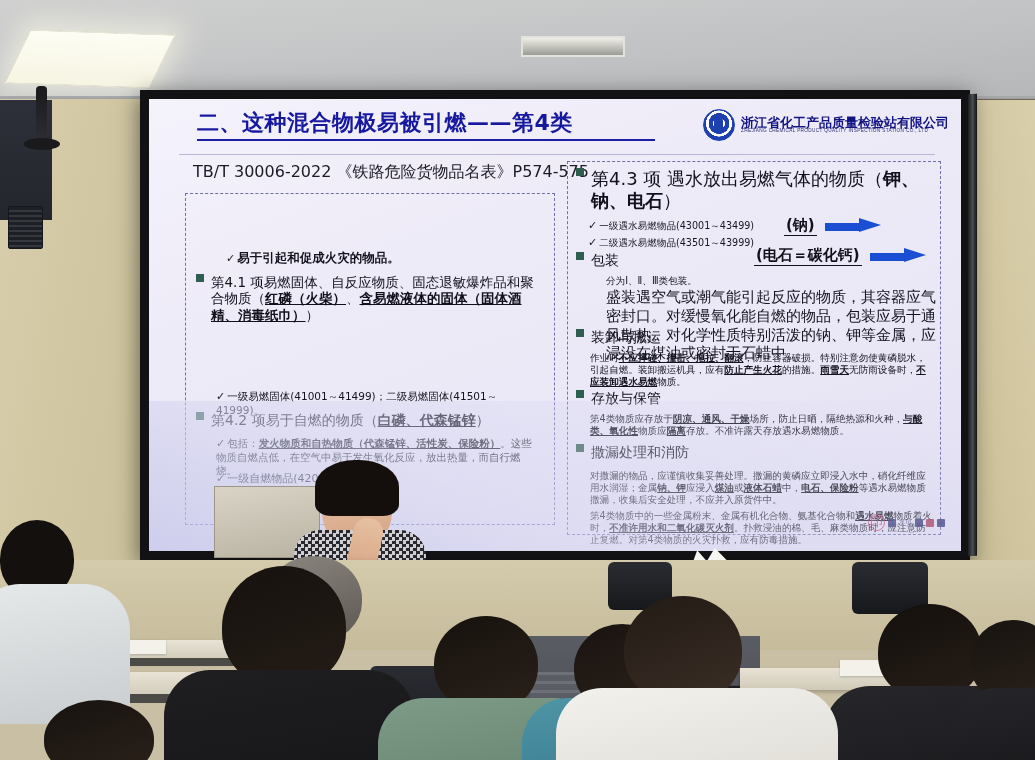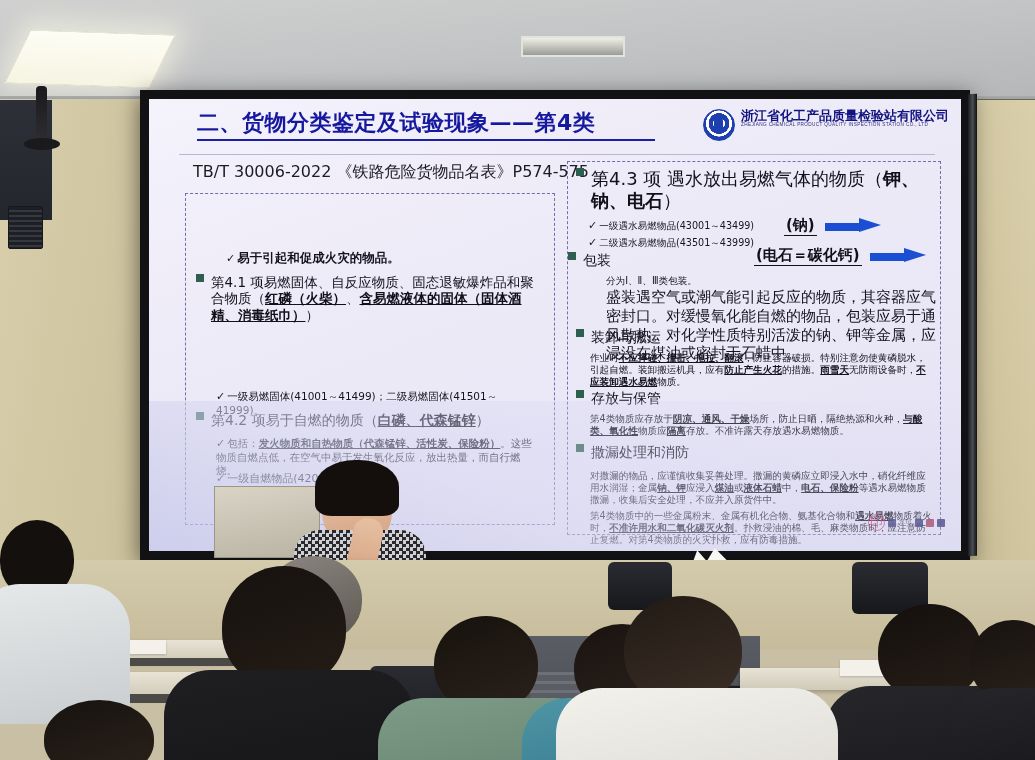--- a/index.html
+++ b/index.html
@@ -85,21 +85,21 @@
   .slide-title{
     position:absolute;left:48px;top:9px;
     font-family:"DejaVu Sans","Liberation Sans",sans-serif;
     font-weight:bold;font-size:22px;color:#16199c;
     letter-spacing:.5px;white-space:nowrap;
   }
   .title-rule{
     position:absolute;left:48px;top:40px;width:458px;height:2px;background:#1b1fa0;
   }
   .logo-wrap{
-    position:absolute;right:12px;top:10px;display:flex;gap:6px;
+    position:absolute;right:12px;top:10px;display:flex;align-items:center;gap:6px;
   }
   .logo-mark{
     width:30px;height:30px;border-radius:50%;
     background:radial-gradient(circle at 50% 45%,#ffffff 0 26%,#1f3fae 27% 46%,#ffffff 47% 58%,#1f3fae 59% 76%,#e8e8f4 77% 100%);
     border:1px solid #1f3fae;position:relative;flex:none;
   }
   .logo-mark::after{
     content:"";position:absolute;left:10px;top:7px;width:9px;height:14px;
     border-radius:4px 4px 2px 2px;background:#1f3fae;
   }
@@ -357,21 +357,21 @@
   <div class="wall-strip-top"></div>
   <div class="wall-left"></div>
   <div class="wall-right"></div>
   <div class="dark-panel"></div>
   <div class="wall-speaker"></div>
 
   <div class="screen-frame">
     <div class="slide">
 
       <div class="slide-header">
-        <div class="slide-title">二、货物分类鉴定及试验现象——第4类</div>
+        <div class="slide-title">二、这种混合物极易被引燃——第4类</div>
         <div class="title-rule"></div>
 
         <div class="logo-wrap">
           <div class="logo-mark"></div>
           <div class="logo-text">
             <div class="logo-cn">浙江省化工产品质量检验站有限公司</div>
             <div class="logo-en">ZHEJIANG CHEMICAL PRODUCT QUALITY INSPECTION STATION CO., LTD</div>
           </div>
         </div>
       </div>
@@ -417,21 +417,21 @@
 
         <div class="arrow-row" style="left:216px;top:54px;">
           <span class="arrow-lbl">(钠)</span>
           <span class="arrow"></span>
         </div>
         <div class="arrow-row" style="left:186px;top:84px;">
           <span class="arrow-lbl">(电石＝碳化钙)</span>
           <span class="arrow"></span>
         </div>
 
-        <div class="h-item" style="position:absolute;left:0;top:90px;font-size:14px;">
+        <div class="h-item" style="position:absolute;left:8px;top:90px;font-size:14px;">
           <span class="bullet-sq"></span>
           <span class="txt">包装</span>
         </div>
 
         <div class="sub" style="position:absolute;left:38px;top:113px;width:344px;font-size:9.6px;">分为Ⅰ、Ⅱ、Ⅲ类包装。</div>
         <div class="sub" style="position:absolute;left:38px;top:126px;width:344px;font-size:15px;">盛装遇空气或潮气能引起反应的物质，其容器应气密封口。对缓慢氧化能自燃的物品，包装应易于通风散热。对化学性质特别活泼的钠、钾等金属，应浸没在煤油或密封于石蜡中。</div>
 
         <div class="h-item" style="position:absolute;left:8px;top:167px;font-size:14px;">
           <span class="bullet-sq"></span>
           <span class="txt">装卸与搬运</span>

